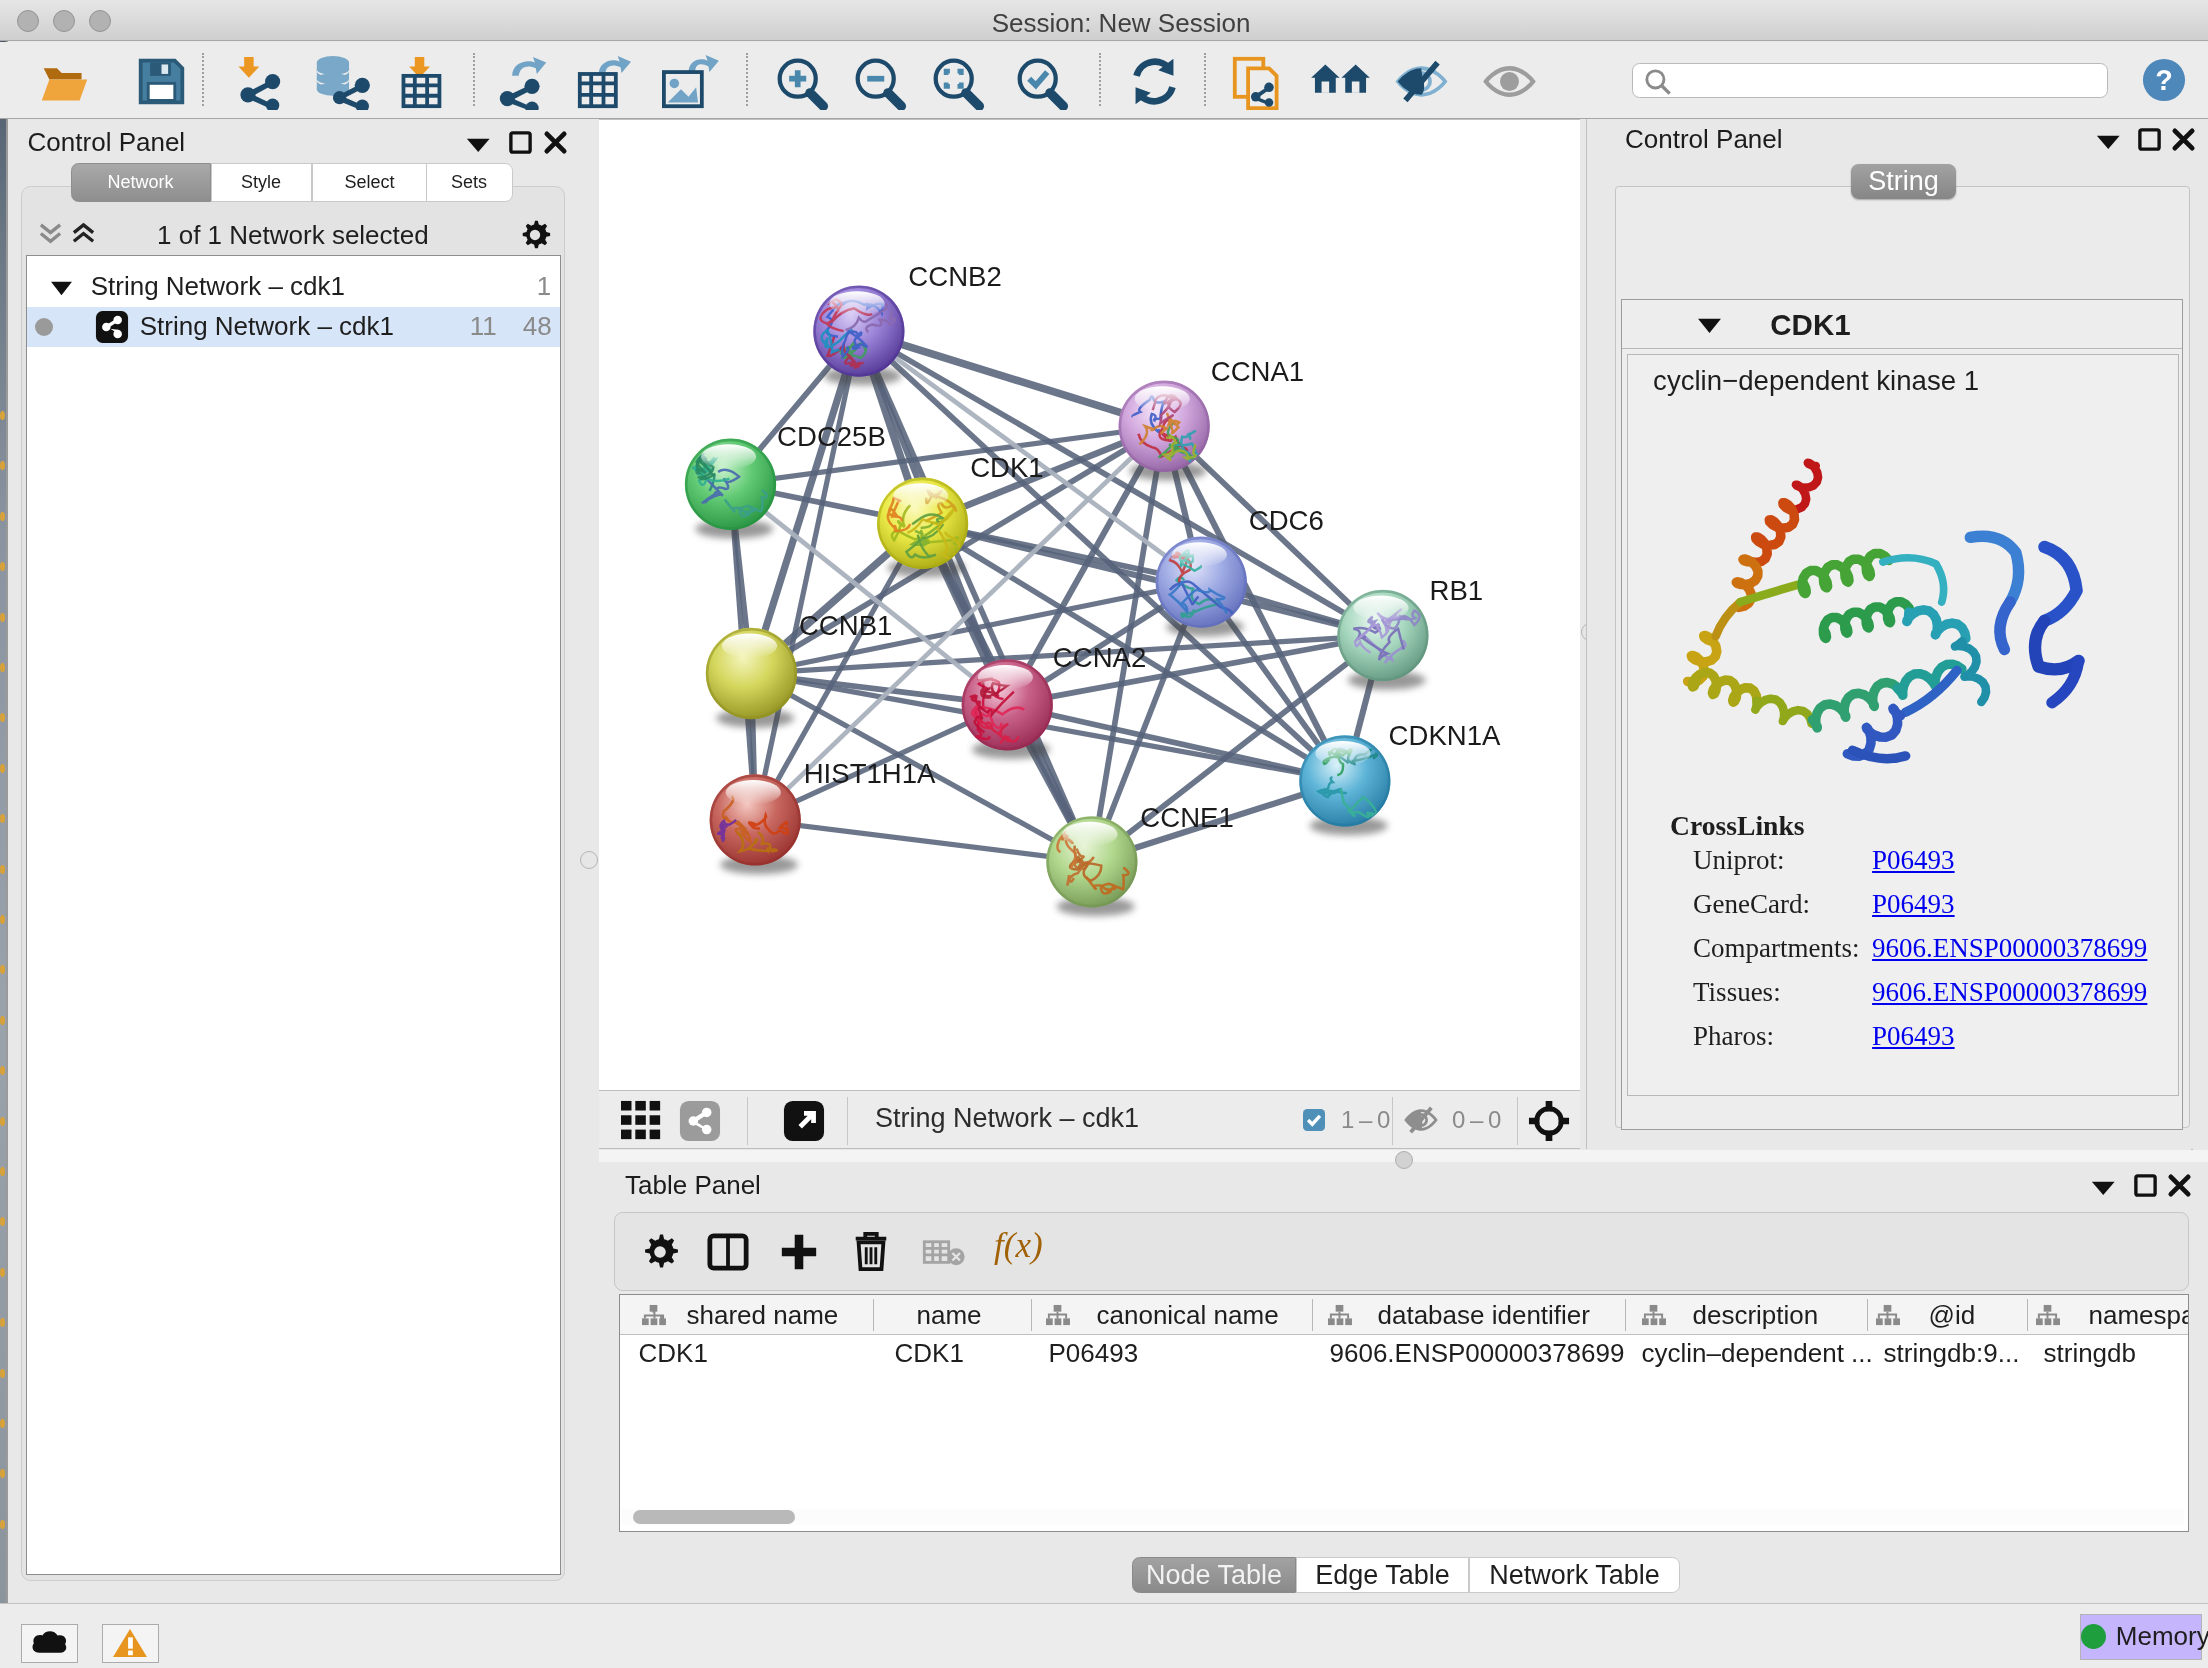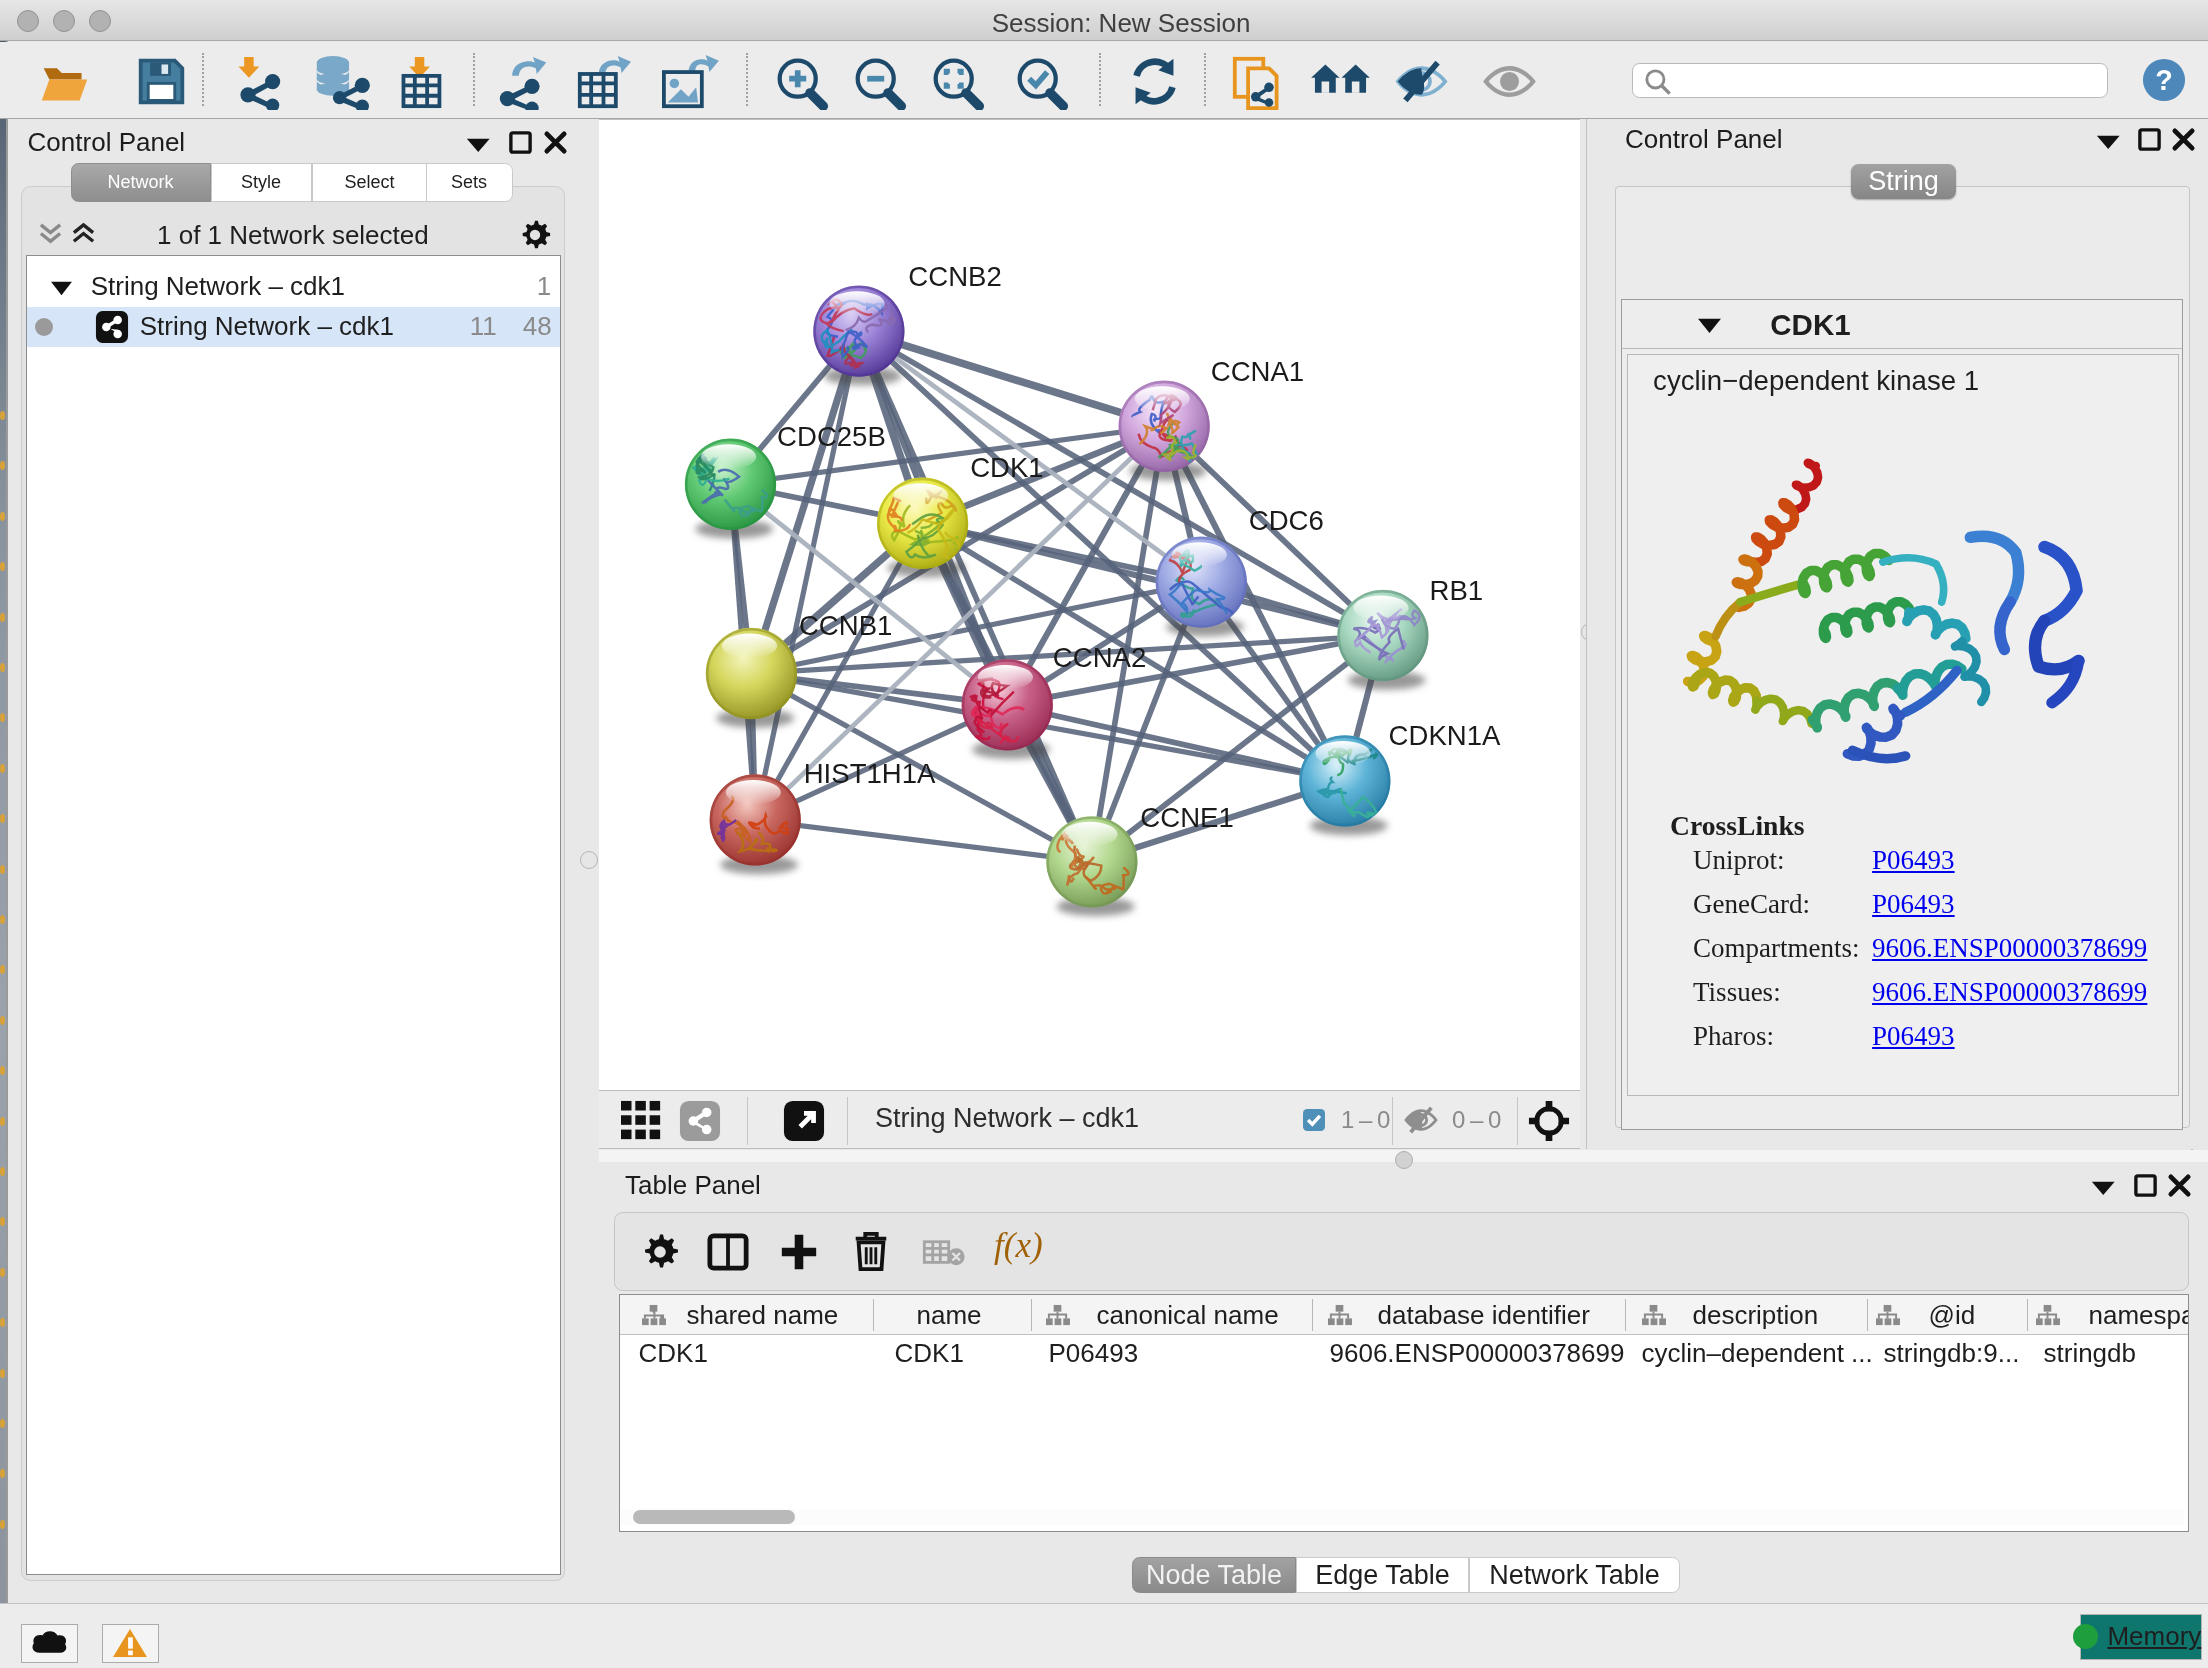--- a/index.html
+++ b/index.html
@@ -53,22 +53,22 @@
 
 
 #tpanel { left:590px; top:1162px; width:1619px; height:433px; background:#e8e8e8; }
 
 
 #botbar { left:0; top:1603px; width:2208px; height:66px; background:#ececec;
   border-top:1px solid #c2c2c2; }
 .bbtn { position:absolute; top:20px; width:57px; height:39px; background:#f4f4f4;
   border:1.9px solid #ababab; }
 #membtn { position:absolute; right:5.7px; top:9.5px; width:122px; height:46px;
-  background:#0f766e; border:1.9px solid #b4b4b4; font-size:26px;
-  display:flex; align-items:center; justify-content:flex-end; gap:9.5px;text-decoration:underline; }
+  background:#c4b5fd; border:1.9px solid #b4b4b4; font-size:26px;
+  display:flex; align-items:center; justify-content:flex-start; gap:9.5px; }
 </style>
 </head>
 <body>
 
 <div class="abs" style="left:0;top:41px;width:5.7px;height:1627px;background:linear-gradient(#4a5a6a,#6a7684 12%,#8a94a0 30%,#9aa2ac 60%,#8a929c)"></div>
 <div class="abs" style="left:0px;top:411px;width:4.8px;height:8.6px;border-radius:50%;background:#d8a23a"></div>
 <div class="abs" style="left:0px;top:461px;width:4.8px;height:8.6px;border-radius:50%;background:#d8a23a"></div>
 <div class="abs" style="left:0px;top:512px;width:4.8px;height:8.6px;border-radius:50%;background:#d8a23a"></div>
 <div class="abs" style="left:0px;top:562px;width:4.8px;height:8.6px;border-radius:50%;background:#d8a23a"></div>
 <div class="abs" style="left:0px;top:613px;width:4.8px;height:8.6px;border-radius:50%;background:#d8a23a"></div>

